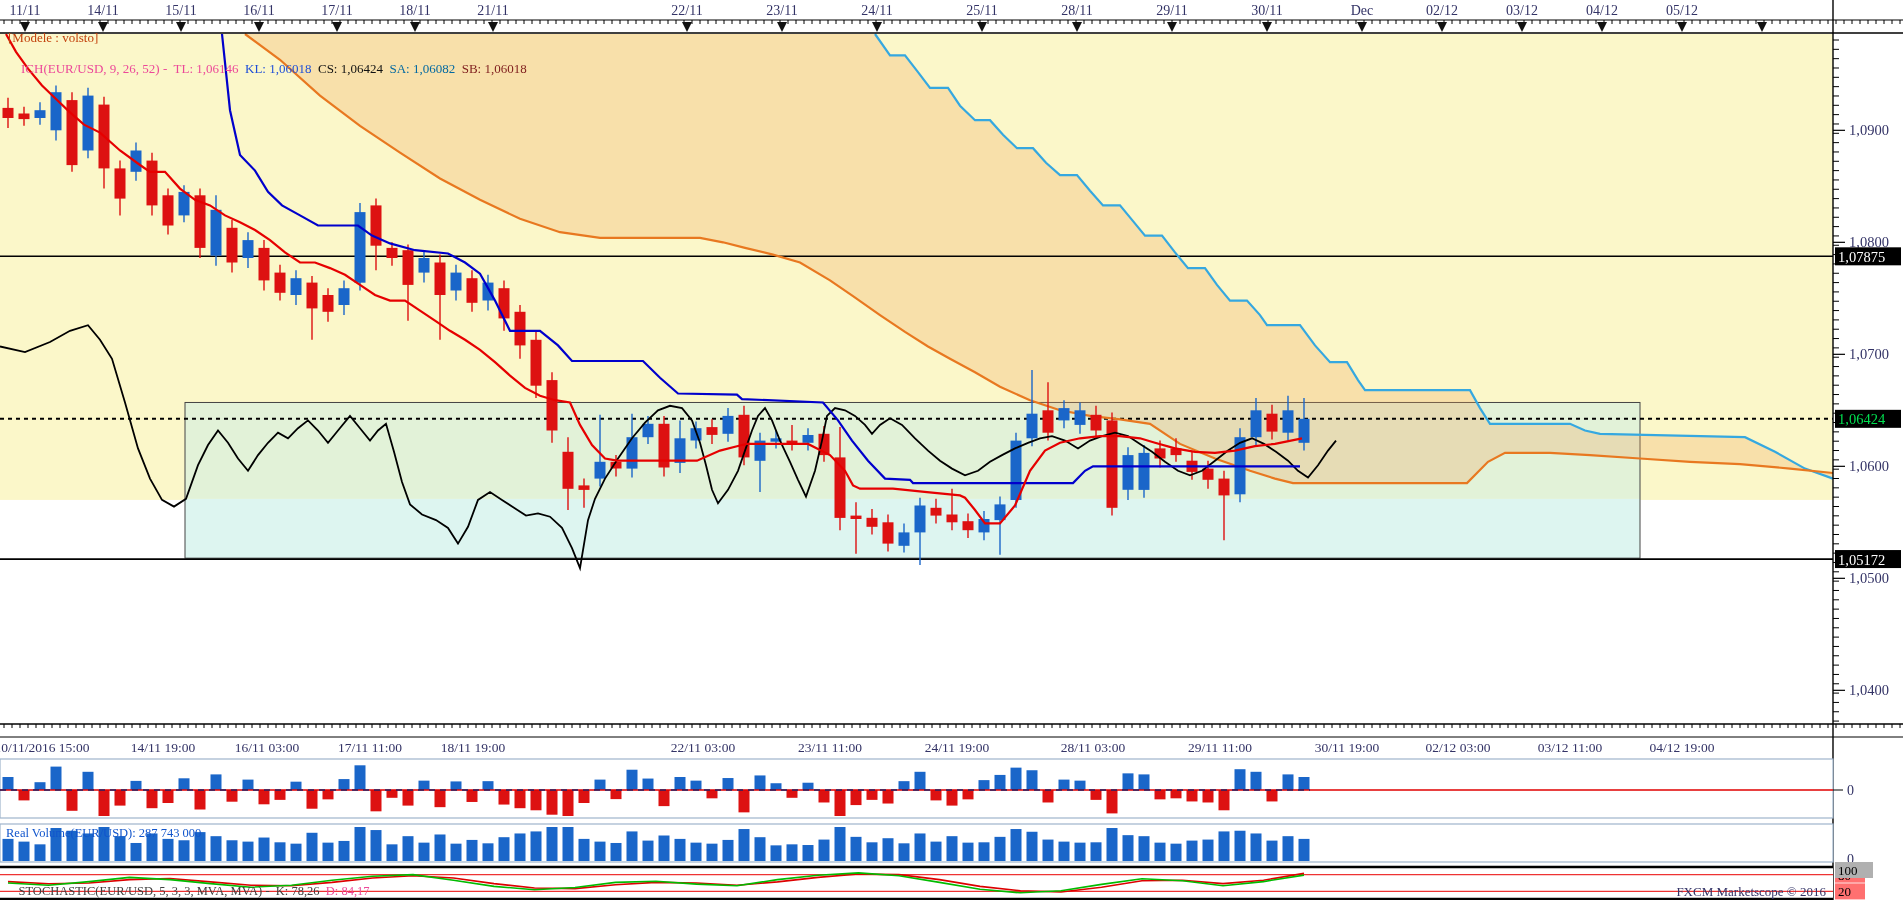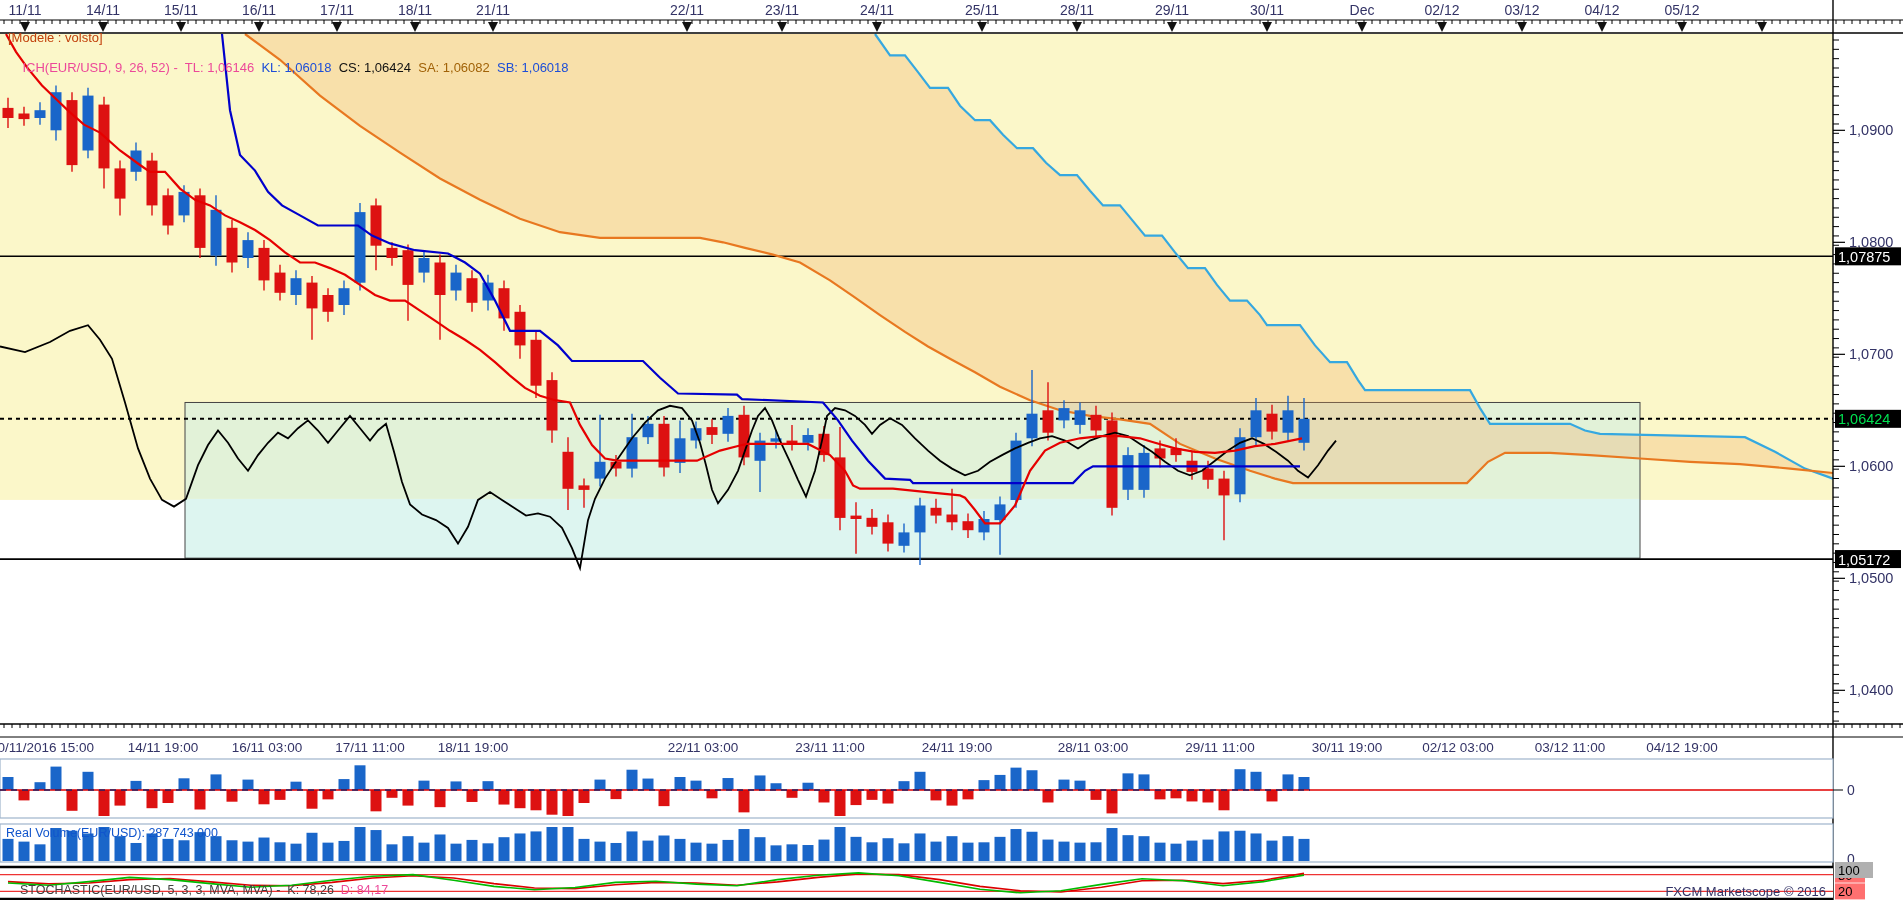--- a/index.html
+++ b/index.html
@@ -1,28 +1,28 @@
 <!DOCTYPE html>
 <html><head>
 <meta charset="utf-8">
 <style>
   html,body{margin:0;padding:0;background:#ffffff;}
   #stage{position:relative;width:1903px;height:900px;background:#ffffff;overflow:hidden;
-         font-family:Liberation Sans, sans-serif;}
+         font-family:Liberation Serif, serif;}
   #chart-svg{position:absolute;left:0;top:0;}
   .ovl{position:absolute;white-space:pre;pointer-events:none;}
   .legend1{left:8px;top:30px;font-size:13px;color:#c2410c;}
   .legend2{left:8px;top:45px;font-size:13px;}
   .hdr{font-size:12.5px;}
   .hdr1{left:6px;top:761px;}
   .hdr2{left:6px;top:826px;}
   .hdr3{left:6px;top:869px;}
   .copyright{right:77px;top:884px;font-size:13px;color:#333366;}
   .c-red{color:#ec4899;} .c-blue{color:#1155cc;} .c-dkblue{color:#1d4ed8;}
-  .c-black{color:#111111;} .c-orange{color:#a16207;} .c-lblue{color:#1d4ed8;}
+  .c-black{color:#111111;} .c-orange{color:#0369a1;} .c-lblue{color:#7f1d1d;}
   .c-green{color:#404040;}
 </style>
 </head>
 <body>
 
 <div id="stage">
   <svg id="chart-svg" width="1903" height="900">
       <rect x="0" y="34" width="1833" height="465.9200000000009" fill="#fbf7c9"></rect>
       <rect x="185" y="402.4799999999992" width="1455" height="96.32000000000181" fill="#e2f2d8"></rect>
       <rect x="185" y="498.80000000000103" width="1455" height="59.35999999999848" fill="#ddf5f0"></rect>

